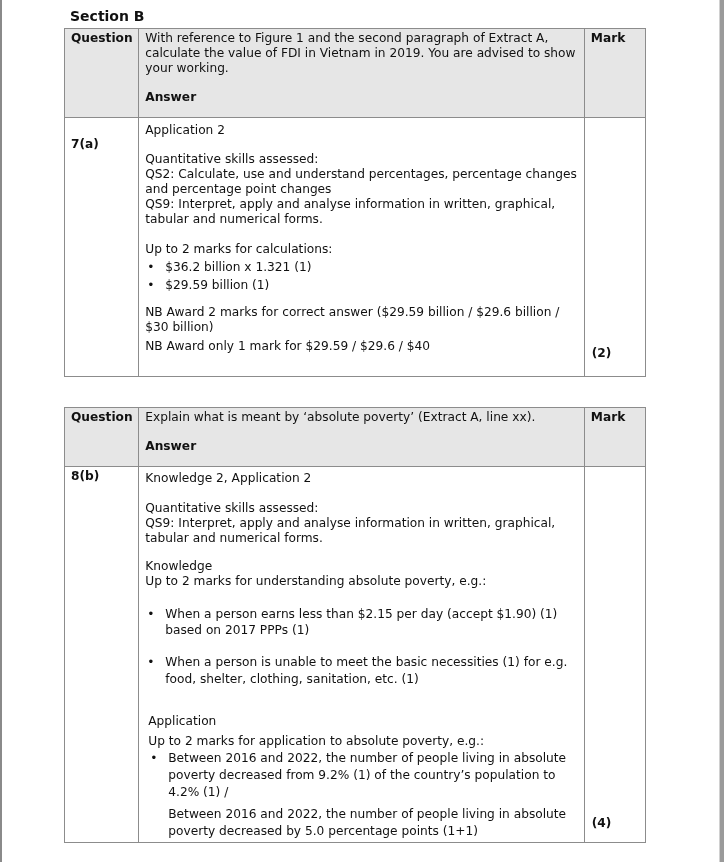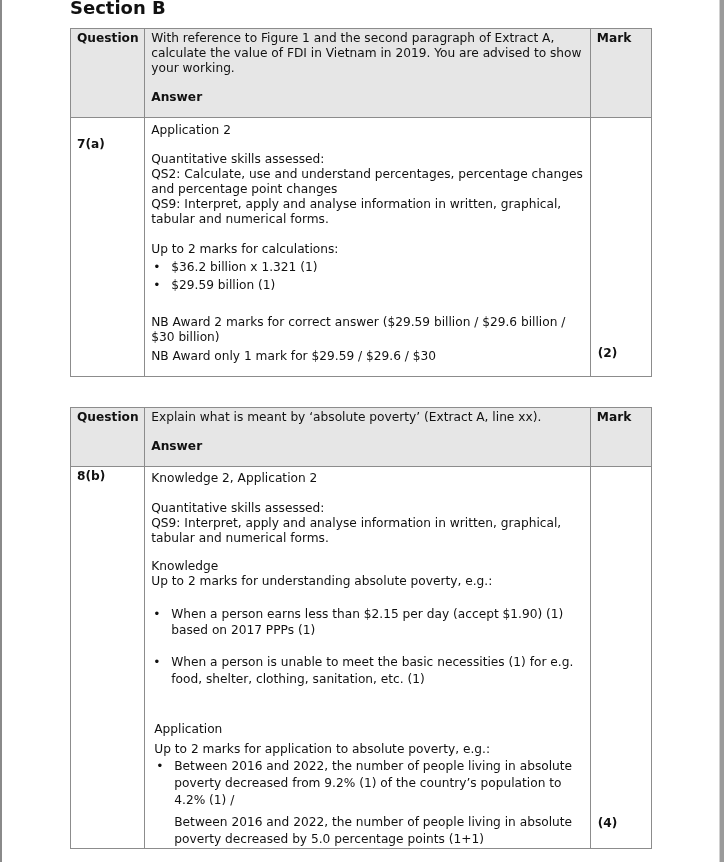--- a/index.html
+++ b/index.html
@@ -25,27 +25,27 @@
       position: absolute; right: 0; top: 0; width: 4px; height: 862px;
       background: #9a9a9a;
     }
     .edge-right-inner {
       position: absolute; right: 4px; top: 0; width: 1px; height: 862px;
       background: #d0d0d0;
     }
     .section-title {
       position: absolute;
       left: 70px;
-      top: 0;
+      top: 9px;
       font-weight: bold;
-      font-size: 18px;
+      font-size: 14px;
     }
     table.ms {
       position: absolute;
-      left: 70px;
+      left: 64px;
       width: 582px;
       border-collapse: collapse;
       table-layout: fixed;
     }
     table.ms td {
       border: 1px solid #8c8c8c;
       vertical-align: top;
       padding: 0;
     }
     table.ms tr.head td {
@@ -121,22 +121,22 @@
       <div class="cell-pad" style="padding-top:5px;">
         <p class="b">Application 2</p>
         <p style="margin-top:14px;">Quantitative skills assessed:</p>
         <p><span class="b">QS2:</span><span> Calculate, use and understand percentages, percentage changes and percentage point changes</span></p>
         <p><span class="b">QS9</span><span>: Interpret, apply and analyse information in written, graphical, tabular and numerical forms.</span></p>
         <p style="margin-top:15px;">Up to 2 marks for calculations:</p>
         <ul class="blist" style="margin-top:3px;">
           <li style="margin-bottom:3px;"><span>$36.2 billion x 1.321 </span><span class="b">(1)</span></li>
           <li><span>$29.59 billion </span><span class="b">(1)</span></li>
         </ul>
-        <p style="margin-top:22px;"><span class="b">NB</span><span> Award 2 marks for correct answer ($29.59 billion / $29.6 billion / $30 billion)</span></p>
-        <p style="margin-top:4px;"><span class="b">NB</span><span> Award only 1 mark for $29.59 / $29.6 / $30</span></p>
+        <p style="margin-top:12px;"><span class="b">NB</span><span> Award 2 marks for correct answer ($29.59 billion / $29.6 billion / $30 billion)</span></p>
+        <p style="margin-top:4px;"><span class="b">NB</span><span> Award only 1 mark for $29.59 / $29.6 / $40</span></p>
       </div>
     </td>
     <td class="mark-cell">
       <span class="mark-val" style="top:228px;">(2)</span>
     </td>
   </tr>
 </tbody>
   </table>
 
 <table class="ms" style="top:407px;">
@@ -170,21 +170,21 @@
         <p style="margin-top:15px;">Quantitative skills assessed:</p>
         <p><span class="b">QS9</span><span>: Interpret, apply and analyse information in written, graphical, tabular and numerical forms.</span></p>
 
         <p class="b" style="margin-top:13px;">Knowledge</p>
         <p>Up to 2 marks for understanding absolute poverty, e.g.:</p>
         <ul class="blist" style="margin-top:17px;">
           <li style="margin-bottom:16px; line-height:16px;"><span>When a person earns less than $2.15 per day (accept $1.90) </span><span class="b">(1)</span><span> based on 2017 PPPs </span><span class="b">(1)</span></li>
           <li style="line-height:17px;"><span>When a person is unable to meet the basic necessities </span><span class="b">(1)</span><span> for e.g. food, shelter, clothing, sanitation, etc. </span><span class="b">(1)</span></li>
         </ul>
 
-        <div style="padding-left:3px; margin-top:33px;">
+        <div style="padding-left:3px; margin-top:25px;">
           <p class="b" style="line-height:17px;">Application</p>
           <p style="margin-top:3px; line-height:17px;">Up to 2 marks for application to absolute poverty, e.g.:</p>
           <ul class="blist">
             <li style="line-height:17px;"><span>Between 2016 and 2022, the number of people living in absolute poverty decreased from 9.2% </span><span class="b">(1)</span><span> of the country’s population to 4.2% </span><span class="b">(1)</span><span> /</span></li>
           </ul>
           <p style="padding-left:20px; margin-top:5px; line-height:17px;"><span>Between 2016 and 2022, the number of people living in absolute poverty decreased by 5.0 percentage points </span><span class="b">(1+1)</span></p>
         </div>
       </div>
     </td>
     <td class="mark-cell">

